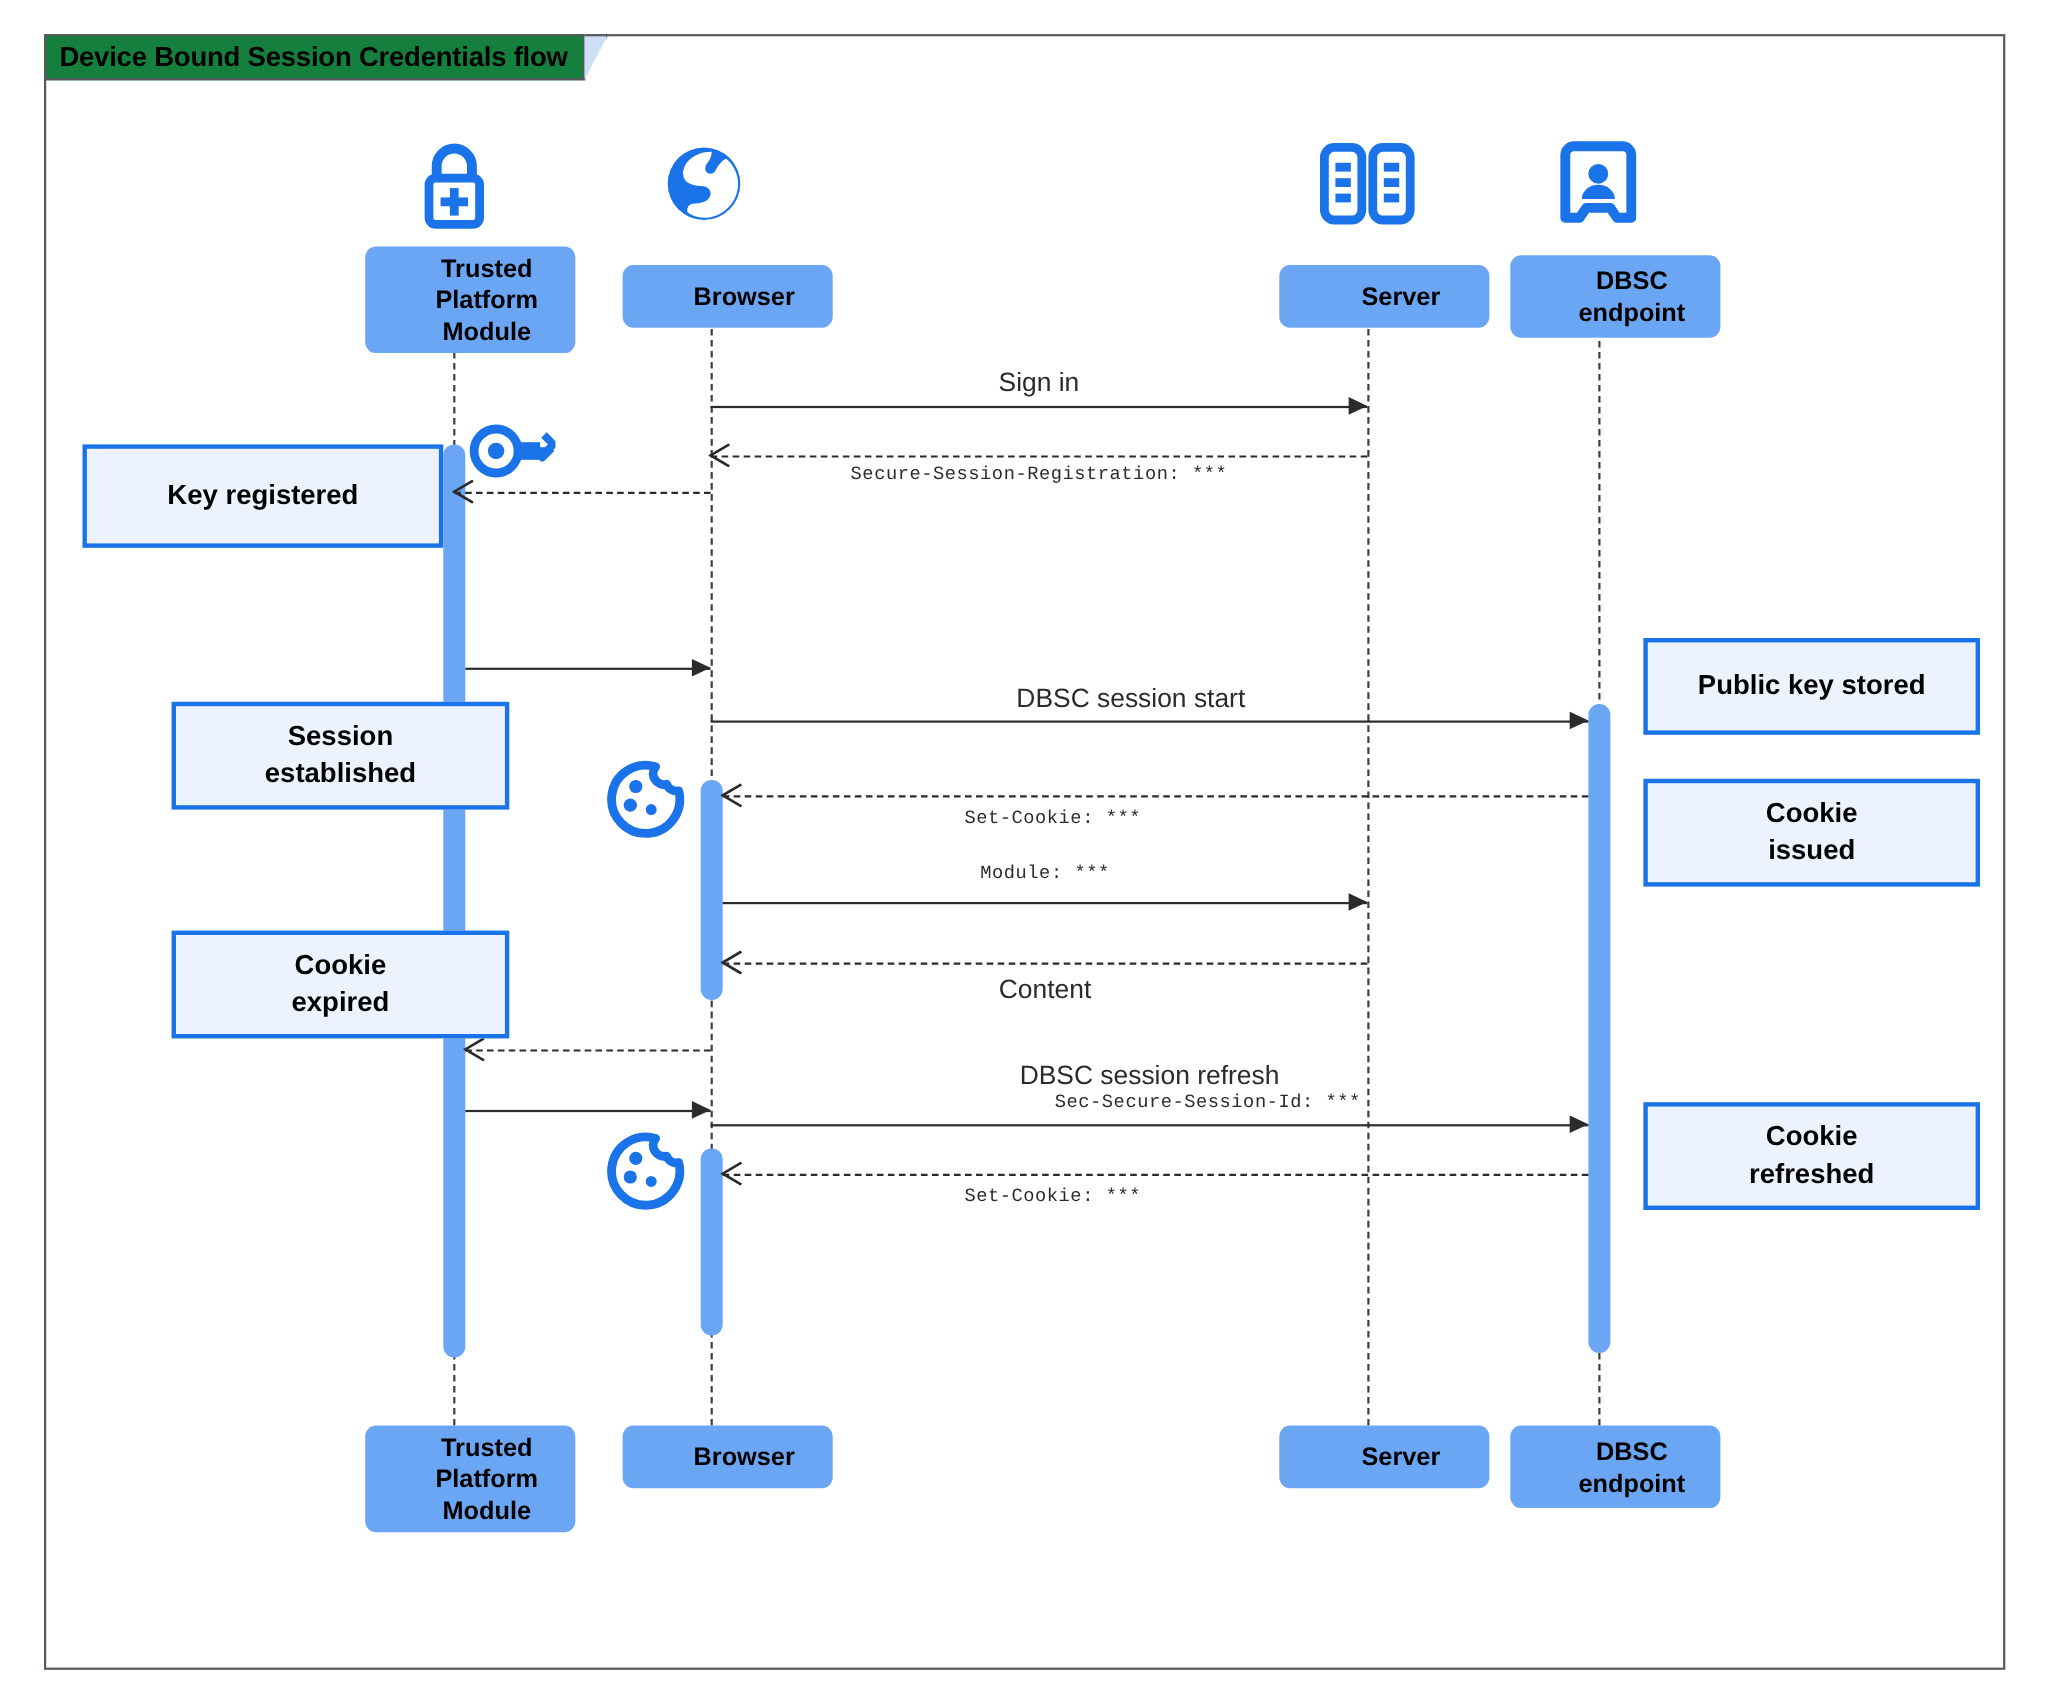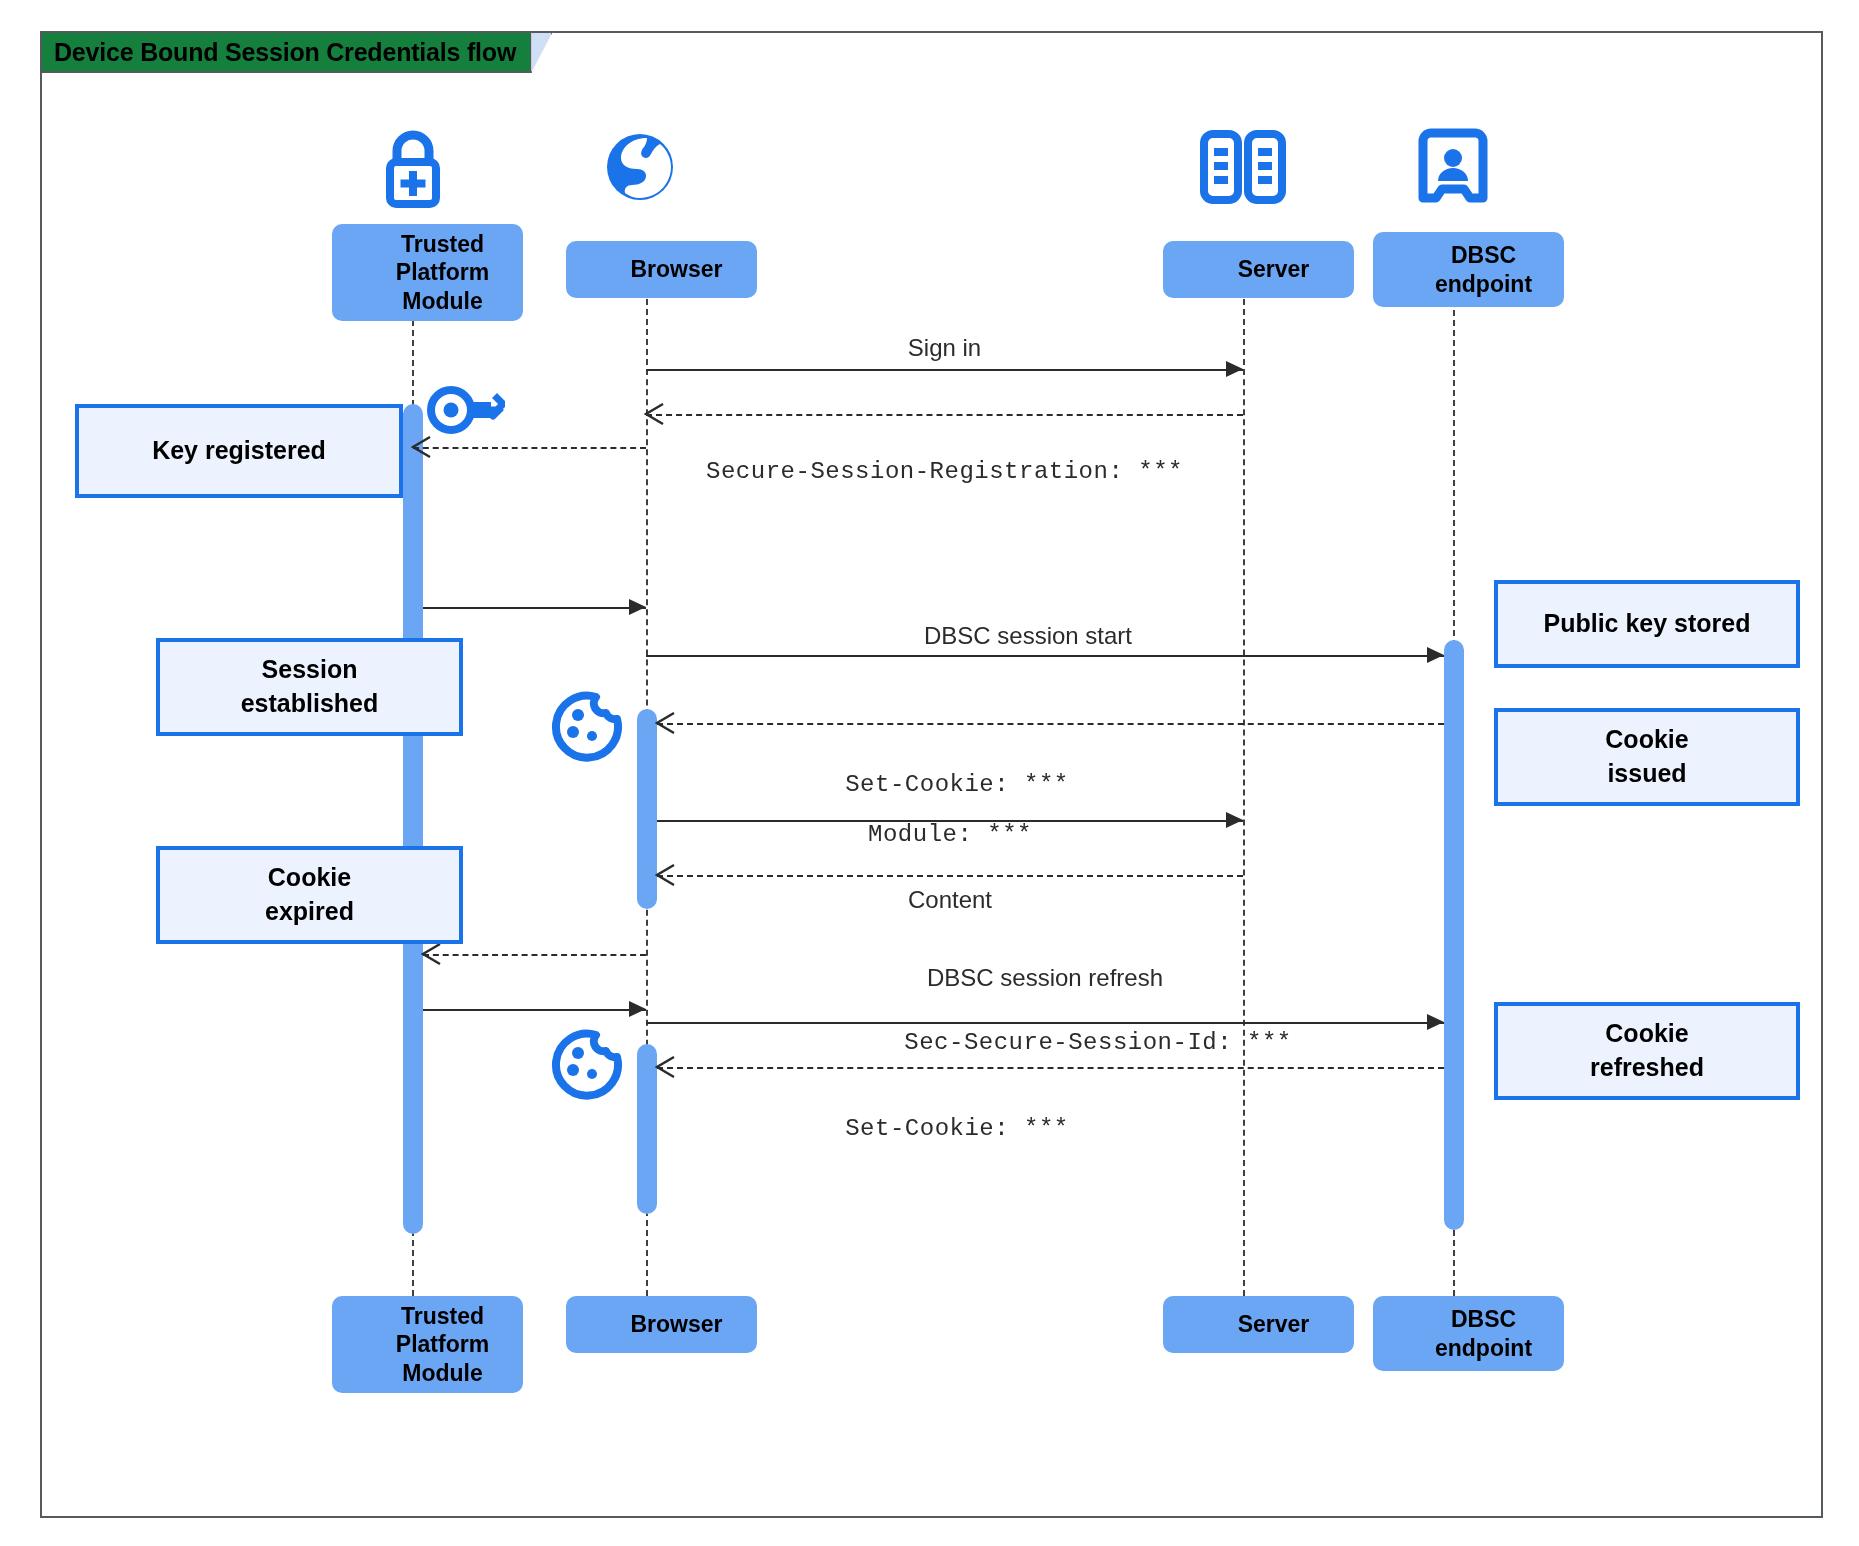--- a/index.html
+++ b/index.html
@@ -41,21 +41,21 @@
   .msg .line{position:absolute;left:0;top:0;width:100%;height:0;border-top:2px solid #2b2b2b;}
   .msg.dashed .line{border-top:2px dashed #2b2b2b;}
   .arrowhead{position:absolute;top:-8px;width:0;height:0;}
   .arrowhead.solid-right{border-top:8px solid transparent;border-bottom:8px solid transparent;
         border-left:17px solid #2b2b2b;right:0;}
   .arrowhead.open-left{left:-2px;top:-11px;width:20px;height:22px;}
   .arrowhead.open-left svg{display:block;}
 
   .msg-label{position:absolute;text-align:center;color:#2b2b2b;white-space:nowrap;}
   .lbl-sans{font-family:"Liberation Sans", sans-serif;font-size:24px;}
-  .lbl-mono{font-family:"Liberation Mono", monospace;font-size:24px;letter-spacing:0.5px;margin-top:36px;}
+  .lbl-mono{font-family:"Liberation Mono", monospace;font-size:17px;letter-spacing:0.5px;}
 
   
   .icon{position:absolute;}
 </style>
 </head>
 <body>
 
 <div id="stage">
 
   <div class="frame"></div>

